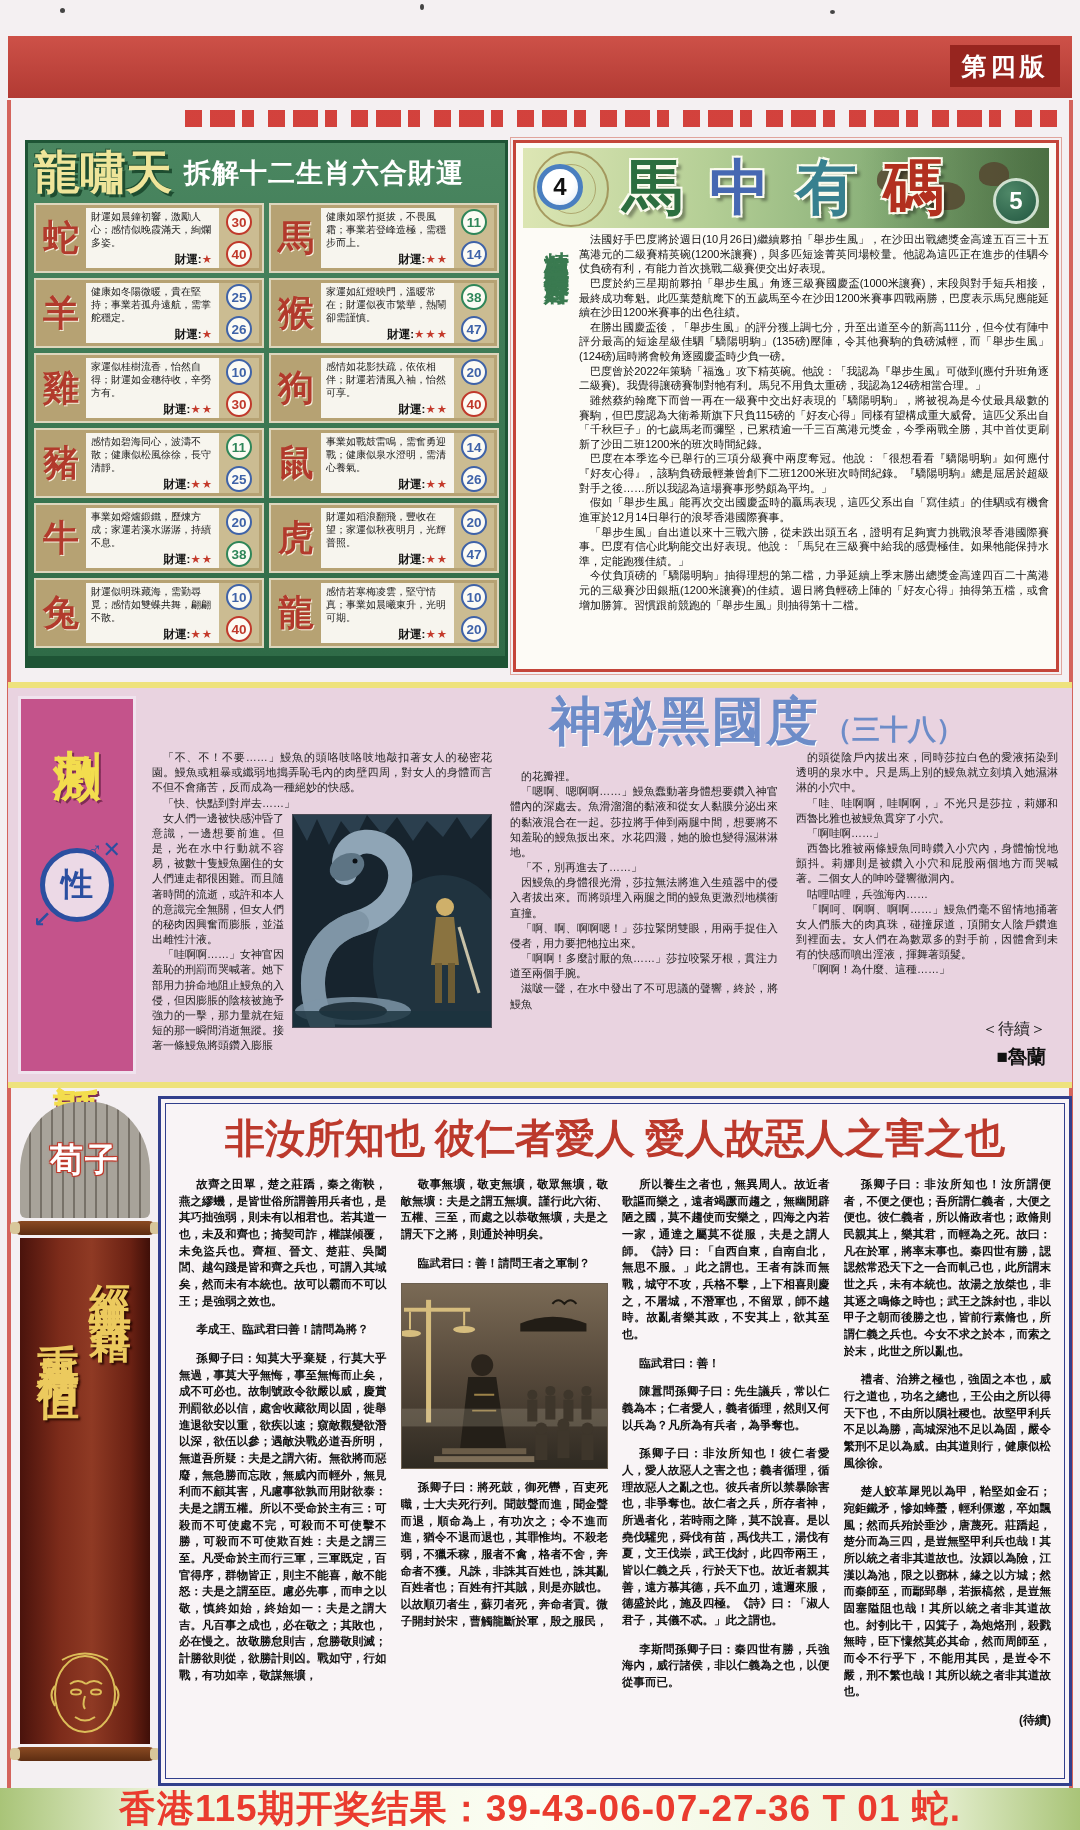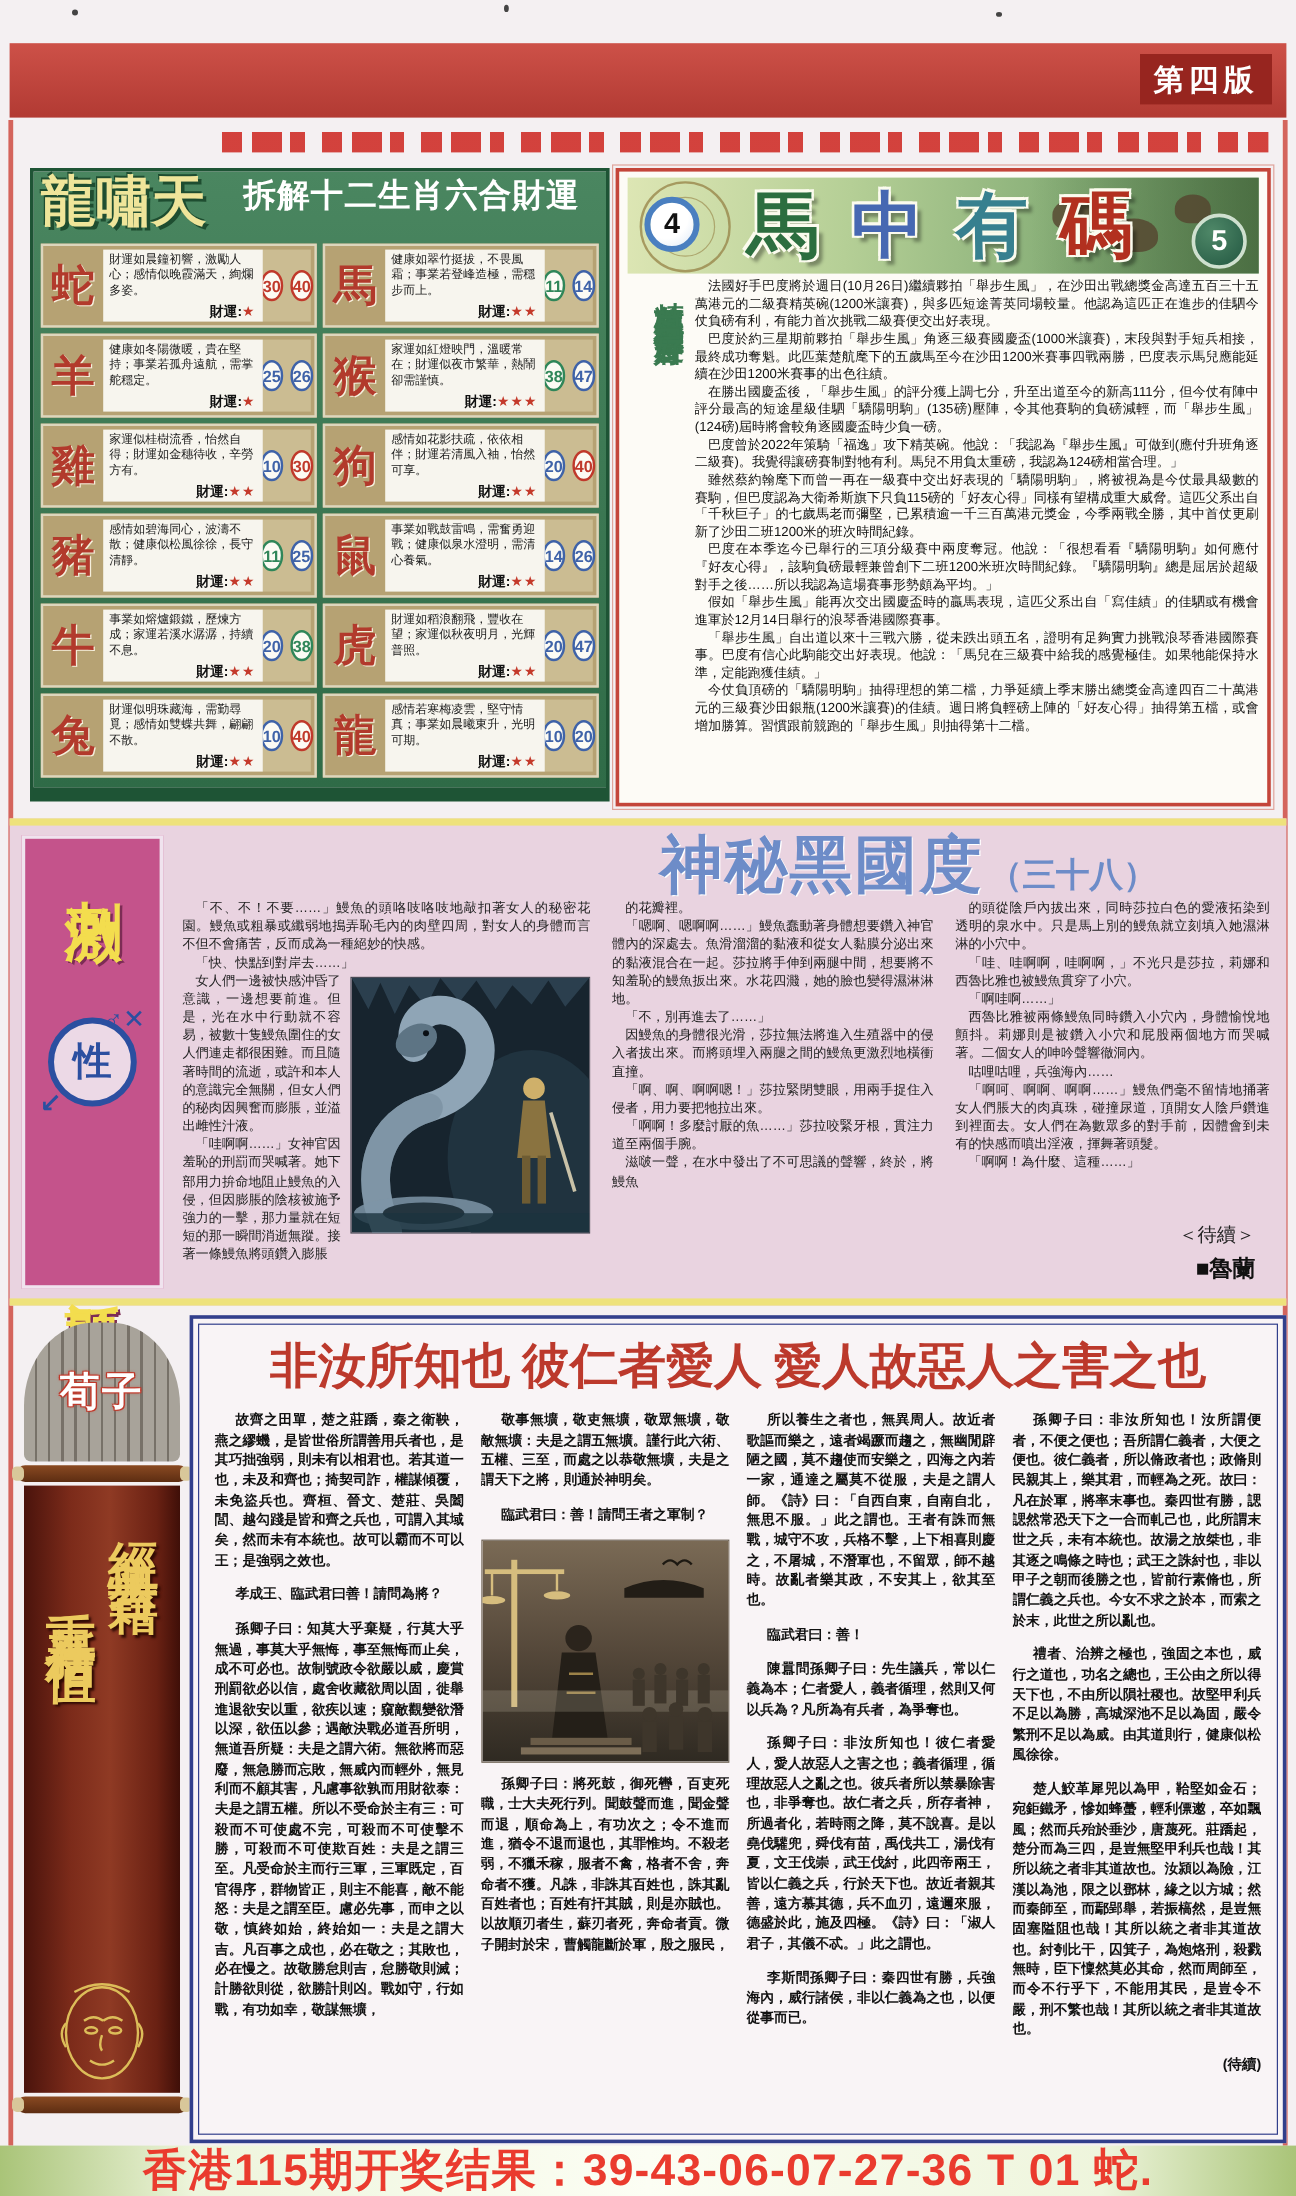--- a/index.html
+++ b/index.html
@@ -16,35 +16,35 @@
   .clip-strip{position:absolute;left:185px;top:110px;width:872px;height:17px;opacity:.88;
      background:
        repeating-linear-gradient(90deg,#ce2a24 0 17px,rgba(0,0,0,0) 17px 25px,#ce2a24 25px 50px,rgba(0,0,0,0) 50px 57px,#ce2a24 57px 69px,rgba(0,0,0,0) 69px 83px);}
   .edge{position:absolute;top:100px;height:1688px;width:4px;background:#d4645c;}
   .edge.l{left:7px}.edge.r{right:7px}
 
   
   .zodiac{position:absolute;left:25px;top:140px;width:483px;height:528px;box-sizing:border-box;
           background:linear-gradient(#4a8660,#2f6b47);border:3px solid #1e5435;
           border-bottom-width:12px;padding:2px 6px 4px;}
-  .z-head{display:flex;align-items:flex-start;height:56px;gap:19px;}
+  .z-head{display:flex;align-items:center;height:56px;}
   .z-title{font-family:"Liberation Serif","DejaVu Serif",serif;font-size:46px;font-weight:900;
            color:#efe59a;line-height:1;text-shadow:3px 3px 0 #1e4d30,-1px -1px 0 #1e4d30;}
   .z-sub{font-family:"Liberation Serif","DejaVu Serif",serif;font-size:27px;font-weight:900;
          color:#fff;margin-left:12px;letter-spacing:1px;}
   .zgrid{display:grid;grid-template-columns:1fr 1fr;gap:5px;margin-top:2px;}
   .zcell{height:70px;background:#b6a273;border:2px solid #ddd6bd;display:flex;box-sizing:border-box;}
   .zchar{width:50px;display:flex;align-items:center;justify-content:center;
          font-family:"Liberation Serif","DejaVu Serif",serif;font-size:36px;font-weight:900;
          color:#b23a2c;text-shadow:1px 1px 0 #f5efdc;}
   .zbody{flex:1;background:#f7f5ee;margin:3px 0;padding:2px 5px;position:relative;overflow:hidden;}
   .ztxt{font-size:10px;line-height:1.32;color:#1a1a1a;}
   .zfort{position:absolute;right:6px;bottom:1px;font-size:11.5px;font-weight:bold;color:#111;}
   .zfort .stars{color:#c43a2b;letter-spacing:1px;}
-  .znums{width:40px;background:#cbbc92;margin:3px 3px 3px 0;display:flex;
+  .znums{width:40px;background:#cbbc92;margin:3px 3px 3px 0;display:flex;flex-direction:column;
          align-items:center;justify-content:center;gap:6px;}
   .circ{width:26px;height:26px;border-radius:50%;border:2px solid;background:#fcfbf4;
         font-size:13.5px;font-weight:bold;display:flex;align-items:center;justify-content:center;box-sizing:border-box;}
 
   
   .racing{position:absolute;left:513px;top:140px;width:546px;height:532px;box-sizing:border-box;
           background:#fdfbf6;border:3px solid #c4453a;outline:1px solid #e0a49c;outline-offset:2px;
           padding:5px 7px;}
   .mast{position:relative;height:80px;margin-bottom:4px;overflow:hidden;
         background:linear-gradient(95deg,#dde6b4,#b5cf96 35%,#85ad76 70%,#5f8f5d);}
@@ -88,21 +88,21 @@
   .s-content{flex:1;position:relative;padding:0 4px 0 16px;}
   .s-title{height:50px;padding-left:398px;white-space:nowrap;}
   .s-title .t1{font-family:"Liberation Serif","DejaVu Serif",serif;font-size:52px;font-weight:900;
                color:#6d8cc8;line-height:1;letter-spacing:2px;text-shadow:1px 1px 0 #fff;}
   .s-title .t2{font-family:"Liberation Serif","DejaVu Serif",serif;font-size:28px;font-weight:900;
                color:#6d8cc8;margin-left:4px;}
   .s-cols{display:flex;gap:18px;margin-top:4px;}
   .s-col{font-size:11px;line-height:1.38;text-align:justify;color:#222;overflow:hidden;height:300px;}
   .s-col p{margin:0;text-indent:1em;}
   .s-col1{width:340px;}
-  .s-col2{width:268px;}
+  .s-col2{width:268px;margin-top:19px;}
   .s-col3{flex:1;}
   .snake{float:right;width:198px;height:212px;margin:3px 0 2px 8px;border:1px solid #4a4a55;}
   .s-end{position:absolute;right:16px;bottom:34px;font-size:16px;color:#222;}
   .s-author{position:absolute;right:16px;bottom:4px;font-size:19px;font-weight:900;color:#111;}
 
   
   .classic{position:absolute;left:8px;top:1096px;width:1064px;height:692px;}
   .scroll{position:absolute;left:12px;top:6px;width:130px;height:680px;}
   .bamboo{height:116px;position:relative;display:flex;align-items:center;justify-content:center;
           background:repeating-linear-gradient(90deg,#a8a39a 0 9px,#777168 9px 11px);

